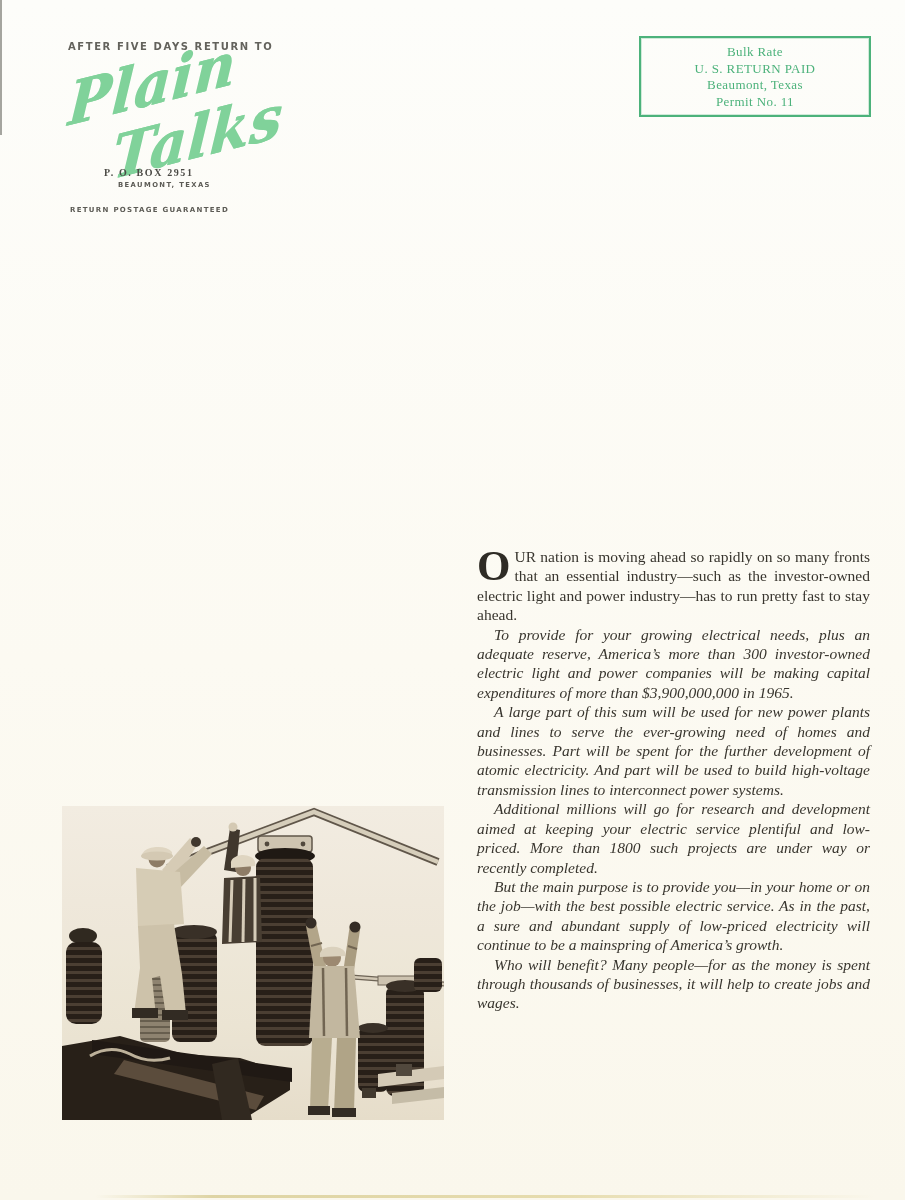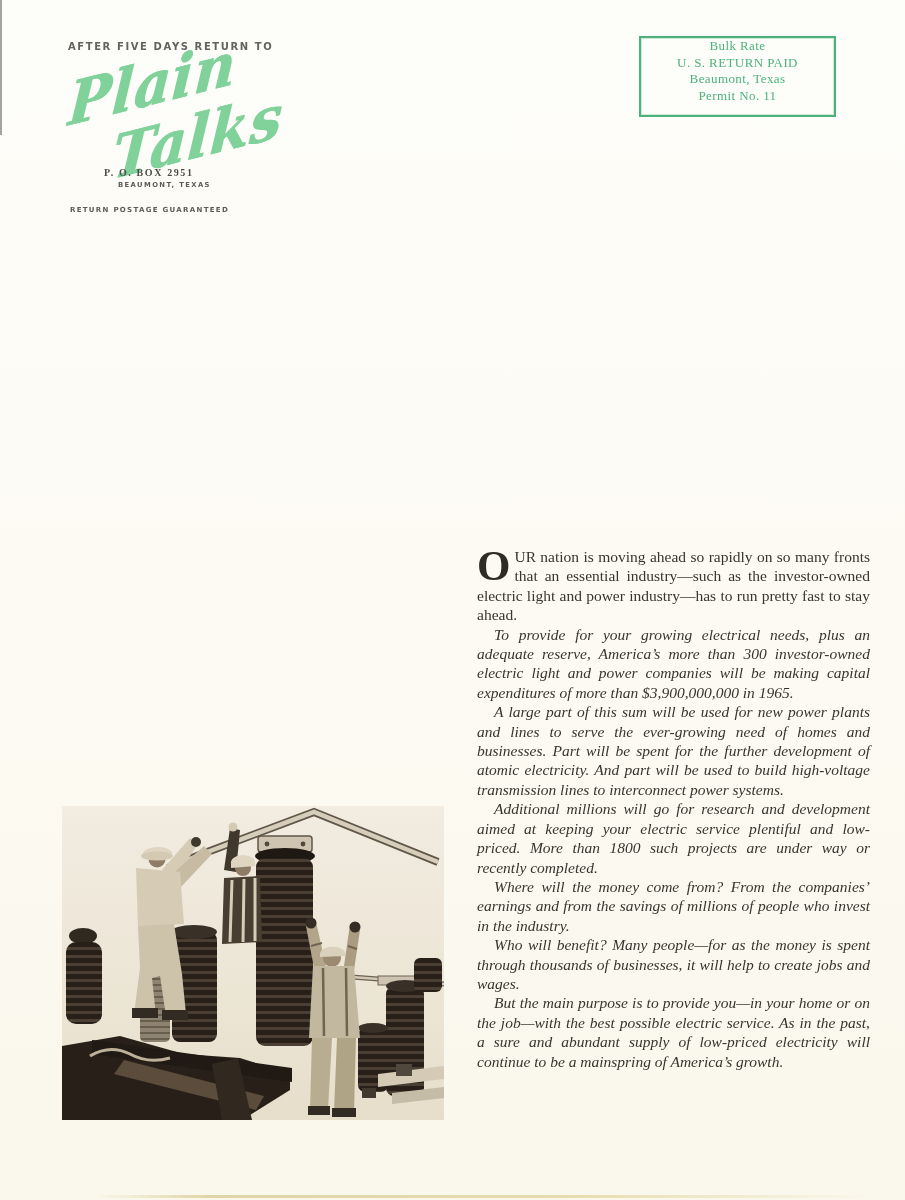--- a/index.html
+++ b/index.html
@@ -57,24 +57,24 @@
     color: #5c5b55;
   }
   .postage-guarantee {
     position: absolute; left: 70px; top: 206px;
     font-family: "DejaVu Sans", sans-serif;
     font-size: 7px; font-weight: bold; letter-spacing: 1.3px;
     color: #5c5b55;
   }
   
   .stamp {
-    position: absolute; left: 639px; top: 36px; width: 197px; height: 81px;
+    position: absolute; left: 639px; top: 36px; width: 232px; height: 81px;
     border: 2px solid #4cb27b;
     box-shadow: 0 0 0 1px rgba(76,178,123,.25) inset;
-    text-align: center; padding-top: 0;
+    text-align: center; padding-top: 6px;
     color: #4cb27b;
     font-family: "Liberation Serif", serif;
     font-size: 13px; line-height: 16.5px; letter-spacing: .4px;
   }
   
   .headline {
     position: absolute; left: 50px; top: 630px; width: 430px;
     color: #33302a;
     font-size: 34px; line-height: 49px;
     letter-spacing: .6px; word-spacing: 13px;
@@ -226,18 +226,17 @@
 
       <rect x="0" y="0" width="382" height="314" fill="#a78d5e" opacity="0.05"></rect>
     </svg>
   </div>
 
   <div class="article">
     <p><span class="dropcap">O</span><span>UR nation is moving ahead so rapidly on so many fronts that an essential industry—such as the investor-owned electric light and power industry—has to run pretty fast to stay ahead.</span></p>
     <p class="indent">To provide for your growing electrical needs, plus an adequate reserve, America’s more than 300 investor-owned electric light and power companies will be making capital expenditures of more than $3,900,000,000 in 1965.</p>
     <p class="indent">A large part of this sum will be used for new power plants and lines to serve the ever-growing need of homes and businesses. Part will be spent for the further development of atomic electricity. And part will be used to build high-voltage transmission lines to interconnect power systems.</p>
     <p class="indent">Additional millions will go for research and development aimed at keeping your electric service plentiful and low-priced. More than 1800 such projects are under way or recently completed.</p>
-    <p class="indent">Where will the money come from? From the companies’ earnings and from the savings of millions of people who invest in the industry.</p>
+    <p class="indent">But the main purpose is to provide you—in your home or on the job—with the best possible electric service. As in the past, a sure and abundant supply of low-priced electricity will continue to be a mainspring of America’s growth.</p>
     <p class="indent">Who will benefit? Many people—for as the money is spent through thousands of businesses, it will help to create jobs and wages.</p>
-    <p class="indent">But the main purpose is to provide you—in your home or on the job—with the best possible electric service. As in the past, a sure and abundant supply of low-priced electricity will continue to be a mainspring of America’s growth.</p>
   </div>
 
 </div>
 
 </body></html>

